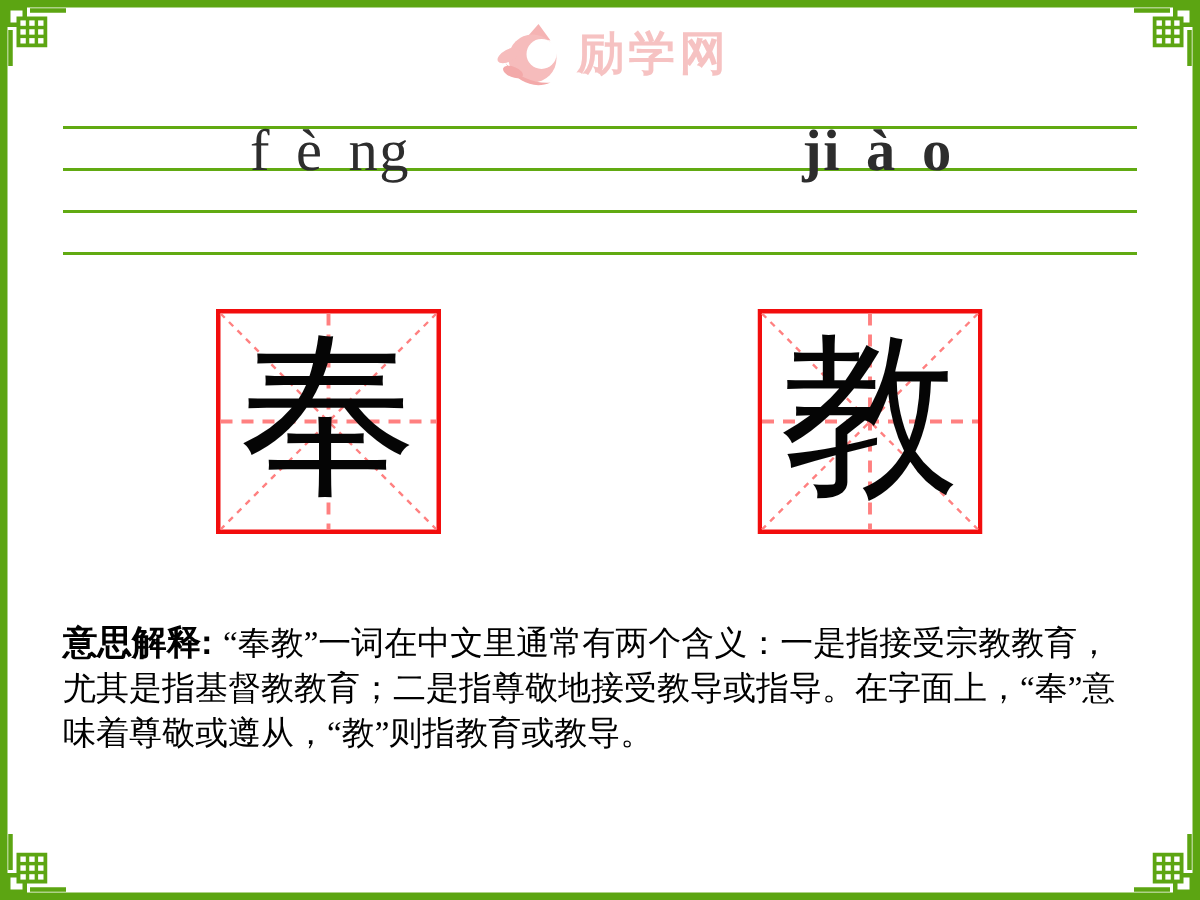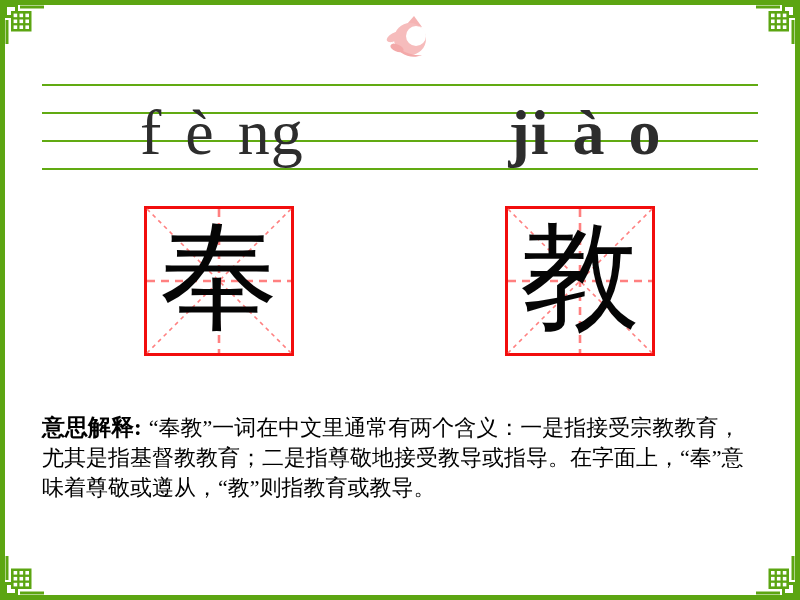--- a/index.html
+++ b/index.html
@@ -16,43 +16,43 @@
   .corner.bl{bottom:0;left:0;transform:scaleY(-1);}
   .corner.br{bottom:0;right:0;transform:scale(-1,-1);}
   
   .logo{position:absolute;top:12px;left:0;right:0;display:flex;justify-content:center;align-items:center;gap:8px;transform:translateX(8px);}
   .logo-text{font-size:31px;font-weight:bold;color:#f6c2c2;letter-spacing:3px;}
   
   .staff{position:absolute;left:42px;top:84px;width:716px;height:87px;}
   .staff-line{position:absolute;left:0;width:100%;height:2px;background:#61aa12;}
   .staff-line.l1{top:0;} .staff-line.l2{top:28px;} .staff-line.l3{top:56px;} .staff-line.l4{top:84px;}
   .pinyin{
-    position:absolute;top:103px;height:62px;line-height:60px;
-    font-family:"Liberation Serif", serif;font-size:64px;color:#2d2d2d;
+    position:absolute;top:71px;height:62px;line-height:60px;
+    font-family:"Liberation Serif", serif;font-size:39px;color:#2d2d2d;
     text-align:center;letter-spacing:1px;word-spacing:6px;white-space:nowrap;
   }
   .pinyin.p1{left:140px;width:160px;}
   .pinyin.p2{left:500px;width:170px;font-weight:bold;}
   
   .charbox{position:absolute;width:150px;height:150px;}
   .charbox.c1{left:144px;top:206px;}
   .charbox.c2{left:505px;top:206px;}
   .charbox svg{position:absolute;inset:0;}
   .hanzi{
     position:absolute;inset:0;display:flex;align-items:center;justify-content:center;
     font-family:"Liberation Serif", serif;font-size:118px;line-height:118px;color:#050505;
     padding-bottom:6px;
   }
   
   .explain{
     position:absolute;left:42px;top:413px;width:720px;
     font-size:22px;line-height:30px;color:#000;
   }
   .explain .label{
-    font-family:Liberation Serif, serif;font-weight:bold;font-size:23px;margin-right:7px;
+    font-family:Liberation Sans, sans-serif;font-weight:bold;font-size:23px;margin-right:7px;
   }
   .explain .body{
     font-family:"Liberation Serif", serif;
   }
 </style>
 </head>
 <body>
 
 <div class="frame"></div>
 
@@ -135,20 +135,21 @@
 
 <div class="logo">
   <svg width="48" height="48" viewBox="0 0 48 48">
     <path d="M30 4 L38 15 L23 12 Z" fill="#f5b3b3"></path>
     <circle cx="26" cy="27" r="16" fill="#f6bcbc"></circle>
     <circle cx="32" cy="24" r="10" fill="#ffffff"></circle>
     <path d="M8 30 C14 42 27 48 38 43 C28 44 15 39 8 30 Z" fill="#f3a9a9"></path>
     <ellipse cx="10" cy="25" rx="8" ry="4" transform="rotate(-28 10 25)" fill="#f6bcbc"></ellipse>
     <ellipse cx="13" cy="36" rx="7" ry="3.5" transform="rotate(22 13 36)" fill="#f3a9a9"></ellipse>
   </svg>
+  <span class="logo-text">励学网</span>
 </div>
 
 <div class="staff">
   <div class="staff-line l1"></div>
   <div class="staff-line l2"></div>
   <div class="staff-line l3"></div>
   <div class="staff-line l4"></div>
 </div>
 <div class="pinyin p1">f è ng</div>
 <div class="pinyin p2">ji à o</div>

